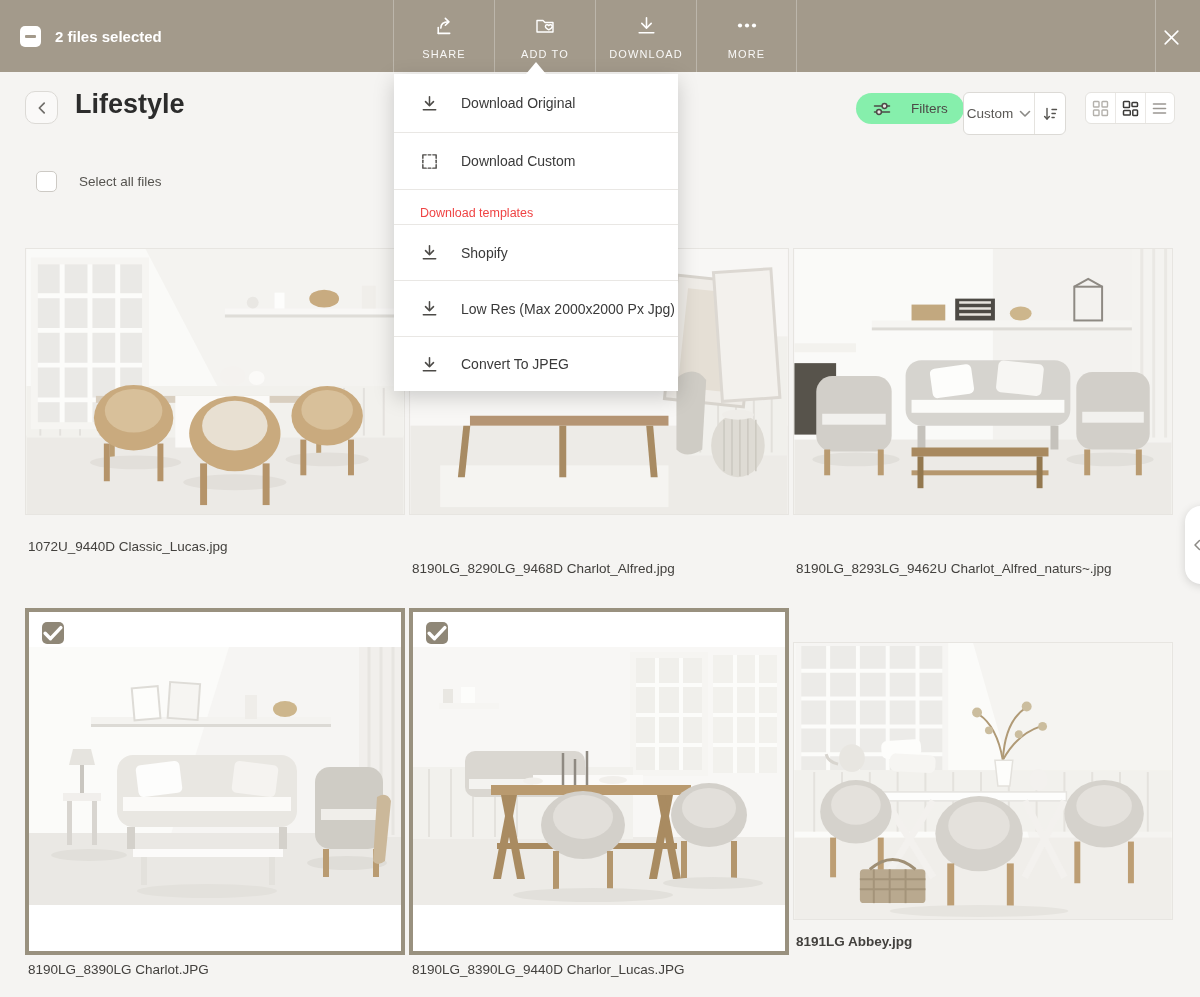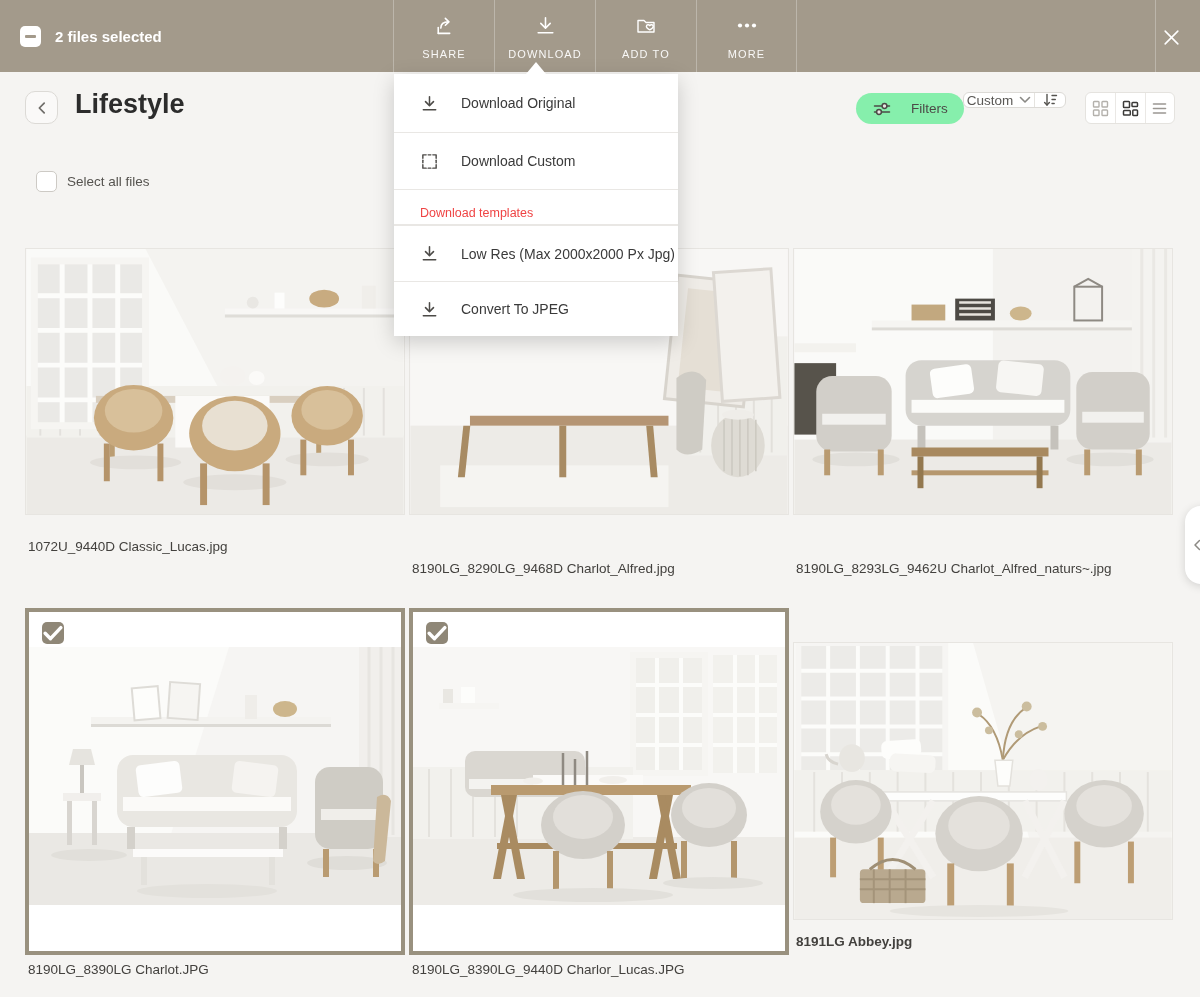--- a/index.html
+++ b/index.html
@@ -34,31 +34,31 @@
   .menu-section { height:34px; padding:16px 26px 0; font-size:12.5px; color:#ef4444; }
   .mi-1{height:58px;} .mi-2{height:56px;} .mi-t0{height:52px;} .mi-t1{height:55px;} .mi-t2{height:55px;} .mi-t3{height:54px;}
 
   
   .back-btn { position:absolute; left:25px; top:91px; width:33px; height:33px; border:1px solid #dcdad6;
     border-radius:10px; background:#faf9f8; display:flex; align-items:center; justify-content:center; cursor:pointer; }
   .page-title { position:absolute; left:75px; top:89px; font-size:27px; font-weight:700; color:#2c2c2c; }
 
   .filters-btn { position:absolute; left:856px; top:93px; height:31px; padding:0 16px; border-radius:16px;
     background:#86efac; display:flex; align-items:center; gap:19px; font-size:13.5px; color:#4c4a47; cursor:pointer; }
-  .sort-group { position:absolute; left:963px; top:92px; width:103px; height:16px; background:#fff;
+  .sort-group { position:absolute; left:963px; top:92px; width:103px; height:43px; background:#fff;
     border:1px solid #dcdad6; border-radius:6px; display:flex; overflow:hidden; }
   .sort-value { flex:1; display:flex; align-items:center; justify-content:center; gap:6px;
     font-size:13.5px; color:#5a5855; cursor:pointer; }
   .sort-dir { width:31px; border-left:1px solid #e5e3df; display:flex; align-items:center; justify-content:center; cursor:pointer; }
   .view-toggle { position:absolute; left:1085px; top:92px; width:90px; height:32px; background:#fff;
     border:1px solid #e5e3df; border-radius:6px; display:flex; overflow:hidden; }
   .vt-seg { width:30px; display:flex; align-items:center; justify-content:center; cursor:pointer; }
   .vt-seg + .vt-seg { border-left:1px solid #eae8e5; }
 
-  .select-all { position:absolute; left:36px; top:171px; display:flex; align-items:center; gap:10px; }
+  .select-all { position:absolute; left:36px; top:171px; display:flex; align-items:center; gap:22px; }
   .sa-box { width:21px; height:21px; background:#fff; border:1px solid #cdcac5; border-radius:5px; cursor:pointer; }
   .sa-label { font-size:13.5px; color:#55534f; }
 
   
   .photo-card { position:absolute; width:380px; height:267px; cursor:pointer; }
   .photo-card svg, .sel-card svg { display:block; border:1px solid #e7e5e1; }
   .fname { position:absolute; font-size:13.5px; color:#43413e; white-space:nowrap; }
 
   .sel-card { position:absolute; width:380px; height:347px; background:#fff;
     border:4px solid #99917f; padding:35px 0 43px; cursor:pointer; }
@@ -88,36 +88,36 @@
             <path d="M5 18.5 H16"></path>
               <path d="M5 18.5 V13"></path>
             <path d="M7.5 13.5 C7.5 9 11 7.5 14.8 7.5"></path>
             <path d="M11.8 4.2 L15.2 7.5 L11.8 10.8"></path>
           </svg>
         </span>
         <span class="lbl">SHARE</span>
       </div>
       <div class="action-btn">
         <span>
+          <svg width="24" height="23" viewBox="0 0 24 22" fill="none" stroke="#fff" stroke-width="1.4" stroke-linecap="round" stroke-linejoin="round">
+            <path d="M4 6 H10 L12 8 H20 V17.5 H4 Z"></path>
+            <path d="M15.8 11.2 c1-1.6 3.4-1.1 3.4 .7 0 1.6-3.4 3.5-3.4 3.5 s-3.4-1.9-3.4-3.5 c0-1.8 2.4-2.3 3.4-.7 z" fill="#a39a8b"></path>
+          </svg>
+        </span>
+        <span class="lbl">ADD TO</span>
+      </div>
+      <div class="action-btn">
+        <span>
           <svg width="23" height="23" viewBox="0 0 22 22" fill="none" stroke="#fff" stroke-width="1.5" stroke-linecap="round" stroke-linejoin="round">
             <path d="M11 3.5 V13"></path>
               <path d="M6.5 9 L11 13.5 L15.5 9"></path>
               <path d="M4 18 H18"></path>
           </svg>
         </span>
         <span class="lbl">DOWNLOAD</span>
-      </div>
-      <div class="action-btn">
-        <span>
-          <svg width="24" height="23" viewBox="0 0 24 22" fill="none" stroke="#fff" stroke-width="1.4" stroke-linecap="round" stroke-linejoin="round">
-            <path d="M4 6 H10 L12 8 H20 V17.5 H4 Z"></path>
-            <path d="M15.8 11.2 c1-1.6 3.4-1.1 3.4 .7 0 1.6-3.4 3.5-3.4 3.5 s-3.4-1.9-3.4-3.5 c0-1.8 2.4-2.3 3.4-.7 z" fill="#a39a8b"></path>
-          </svg>
-        </span>
-        <span class="lbl">ADD TO</span>
       </div>
       <div class="action-btn">
         <span>
           <svg width="26" height="23" viewBox="0 0 26 22" fill="#fff">
             <circle cx="6" cy="11" r="2.1"></circle>
               <circle cx="13" cy="11" r="2.1"></circle>
               <circle cx="20" cy="11" r="2.1"></circle>
           </svg>
         </span>
         <span class="lbl">MORE</span>
@@ -153,20 +153,28 @@
         <path d="M8.6 3 H11.4"></path>
           <path d="M8.6 17 H11.4"></path>
           <path d="M3 8.6 V11.4"></path>
           <path d="M17 8.6 V11.4"></path>
       </svg>
       <span>Download Custom</span>
     </div>
     <div class="menu-divider"></div>
     <div class="menu-section">Download templates</div>
     <div class="menu-divider"></div>
+    <div class="menu-item mi-t1">
+      <svg width="19" height="19" viewBox="0 0 20 20" fill="none" stroke="#4c4a47" stroke-width="1.6" stroke-linecap="round" stroke-linejoin="round">
+        <path d="M10 3 V11.5"></path>
+          <path d="M5.8 8 L10 12.2 L14.2 8"></path>
+          <path d="M3.5 16.5 H16.5"></path>
+      </svg>
+      <span>Shopify</span>
+    </div>
     <div class="menu-divider"></div>
     <div class="menu-item mi-t2">
       <svg width="19" height="19" viewBox="0 0 20 20" fill="none" stroke="#4c4a47" stroke-width="1.6" stroke-linecap="round" stroke-linejoin="round">
         <path d="M10 3 V11.5"></path>
           <path d="M5.8 8 L10 12.2 L14.2 8"></path>
           <path d="M3.5 16.5 H16.5"></path>
       </svg>
       <span>Low Res (Max 2000x2000 Px Jpg)</span>
     </div>
     <div class="menu-divider"></div>

